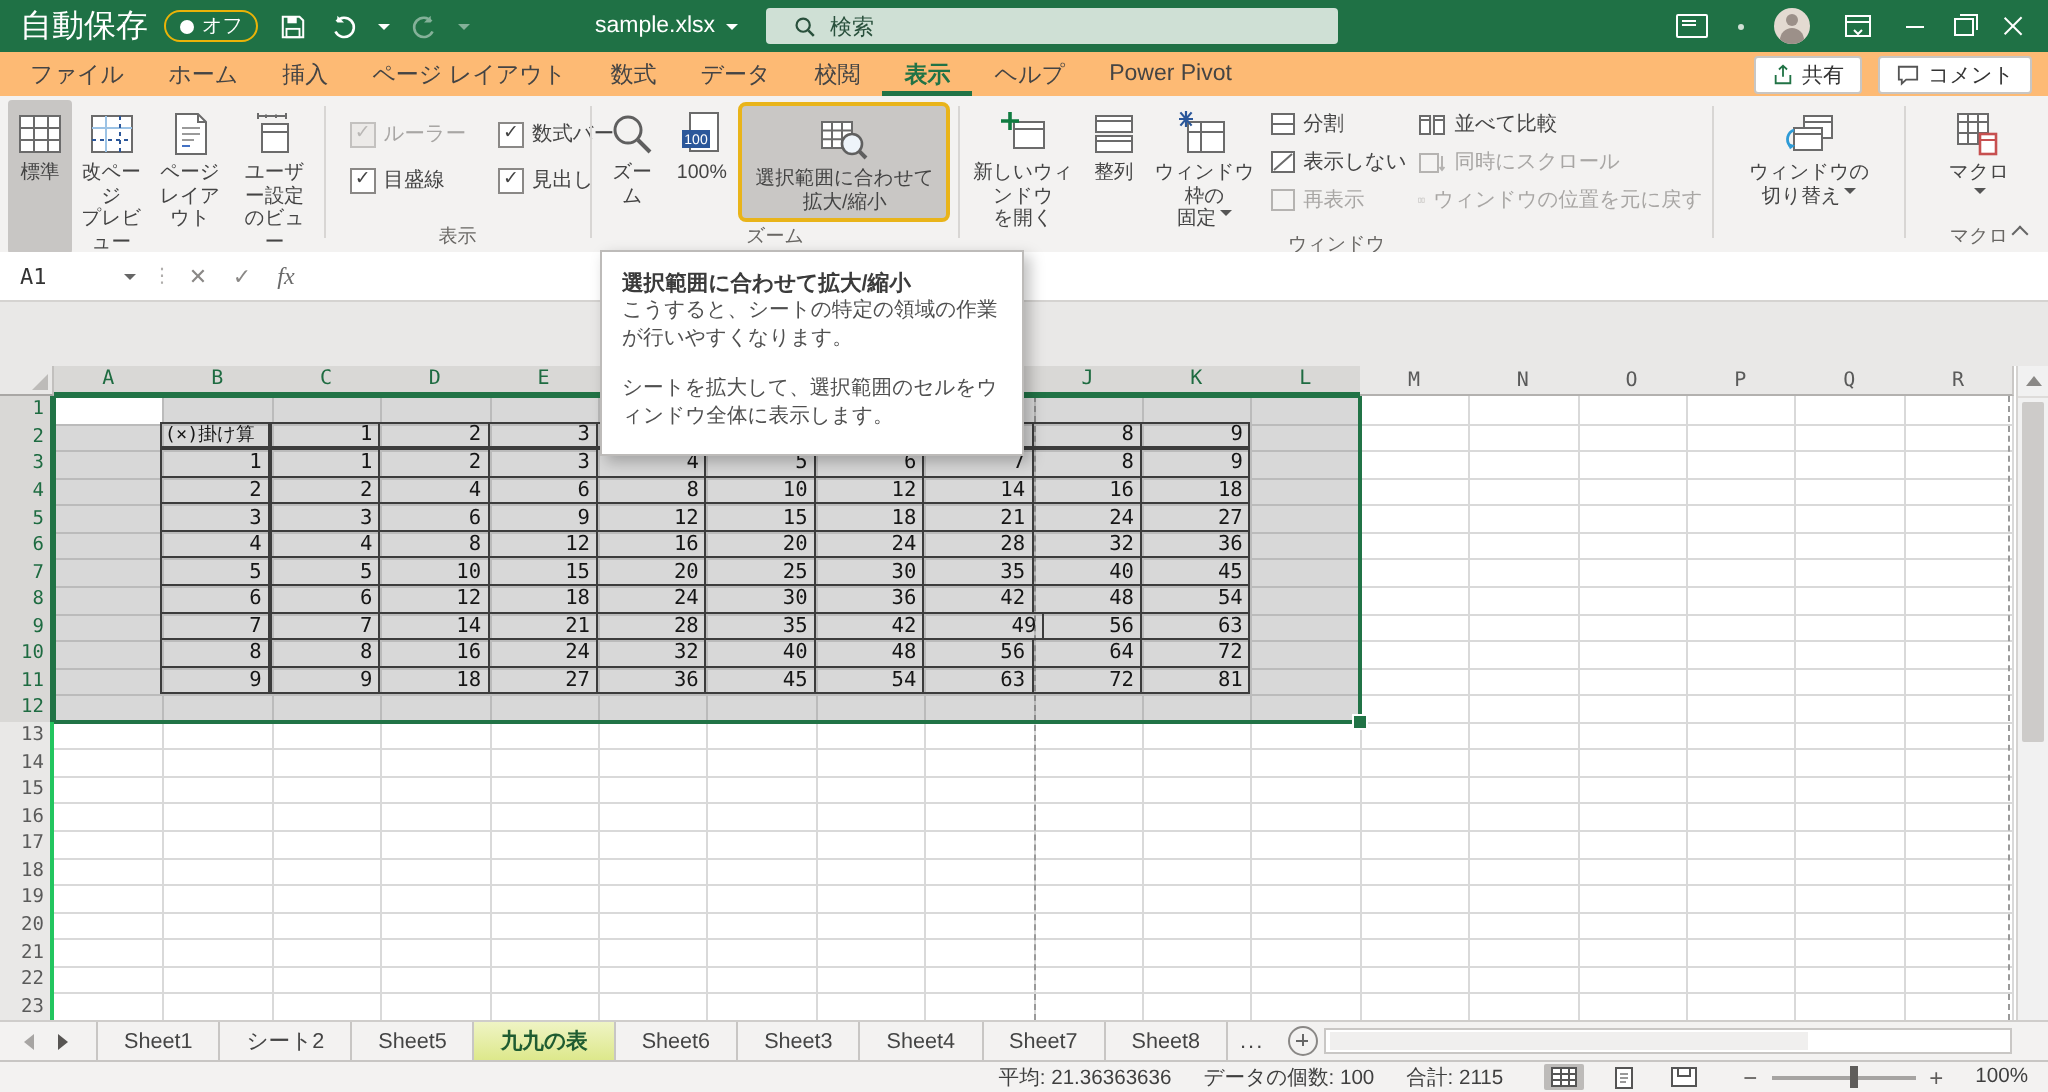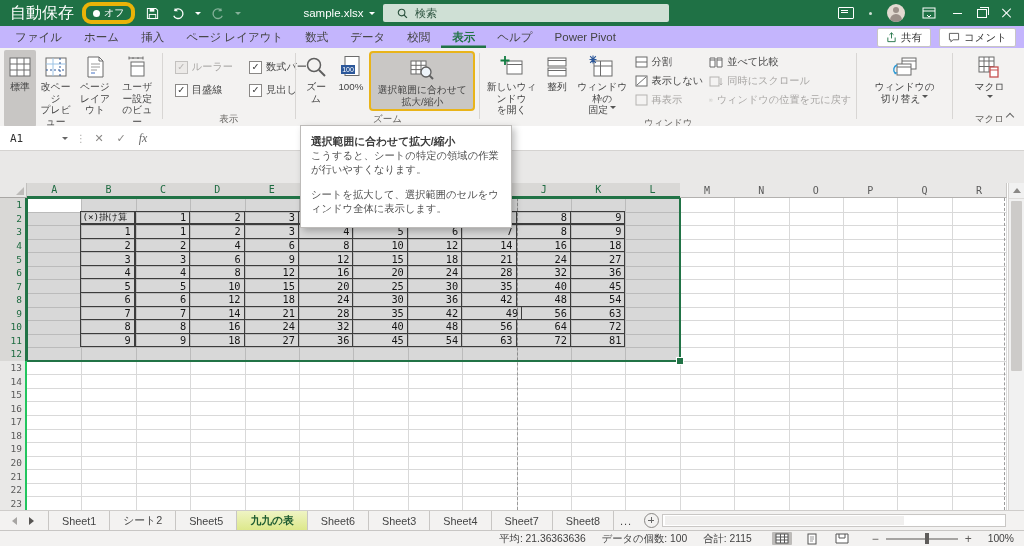--- a/index.html
+++ b/index.html
@@ -3,21 +3,21 @@
 <meta charset="utf-8">
 <style>
   html,body{margin:0;padding:0;background:#fff}
   .app{position:relative;width:1024px;height:546px;overflow:hidden;
        font-family:"Liberation Sans","DejaVu Sans",sans-serif;background:#fff;font-size:11px}
 
   
   .titlebar{position:absolute;top:0;left:0;right:0;height:26px;background:#1f7145;color:#fff;
             display:flex;align-items:center}
   .tb-left{display:flex;align-items:center;gap:8px;padding-left:10px}
-  .autosave-pill{display:flex;align-items:center;gap:4px;border:4px solid #eab308;border-radius:9px;
+  .autosave-pill{display:flex;align-items:center;gap:4px;border:1px solid #eab308;border-radius:9px;
                  height:14px;padding:0 7px;font-size:10px}
   .autosave-dot{width:7px;height:7px;border-radius:50%;background:#fff}
   .tb-ic{display:flex;align-items:center;justify-content:center;width:18px;height:18px}
   .tb-ic.dim{opacity:.45}
   .caret-w{width:0;height:0;border:3px solid transparent;border-top-color:#fff;margin-top:3px}
   .caret-w.dim{opacity:.45}
   .tb-file{display:flex;align-items:center;gap:5px;margin-left:62px;font-size:11.5px}
   .searchbox{position:absolute;left:383px;top:4px;width:272px;height:18px;background:#cfe0d5;
              border-radius:2px;display:flex;align-items:center;gap:7px;padding-left:14px;
              color:#29503c;font-size:11px}
@@ -29,21 +29,21 @@
   .win-restore{width:8px;height:7px;border:1px solid #fff;position:relative}
   .win-restore::before{content:"";position:absolute;left:2px;top:-3px;width:8px;height:7px;border-top:1px solid #fff;border-right:1px solid #fff}
   .win-close{position:relative;width:10px;height:10px}
   .win-close::before,.win-close::after{content:"";position:absolute;left:4px;top:-1px;width:1.4px;height:12px;background:#fff}
   .win-close::before{transform:rotate(45deg)}.win-close::after{transform:rotate(-45deg)}
   .presenter{width:14px;height:10px;border:1px solid #fff;border-radius:1px;position:relative}
   .presenter::after{content:"";position:absolute;left:2px;top:2px;width:7px;height:1px;background:#fff;box-shadow:0 2px 0 #fff}
   .vsep-dot{width:3px;height:3px;border-radius:50%;background:#cfe0d5}
 
   
-  .tabrow{position:absolute;top:26px;left:0;right:0;height:22px;background:#c4b5fd;display:flex;align-items:flex-start;border-bottom:1px solid #e1dfdd}
+  .tabrow{position:absolute;top:26px;left:0;right:0;height:22px;background:#fdba74;display:flex;align-items:flex-start;border-bottom:1px solid #e1dfdd}
   .rtabs{display:flex;align-items:center;height:100%;padding-left:4px}
   .rtab{padding:0 11px;height:100%;display:flex;align-items:center;color:#444;font-size:11.5px;cursor:default}
   .rtab.active{color:#217346;font-weight:bold;box-shadow:inset 0 -2.5px 0 #217346}
   .tabrow-right{position:absolute;right:8px;top:2px;display:flex;gap:8px}
   .topbtn{border:1px solid #c8c6c4;background:#fff;height:17px;padding:0 8px;display:flex;align-items:center;gap:4px;
           font-size:10.5px;color:#333;border-radius:2px}
 
   
   .ribbon{position:absolute;top:48px;left:0;right:0;height:78px;background:#f3f2f1;border-bottom:1px solid #d5d3d1;
           display:flex;align-items:stretch;padding-left:4px}

